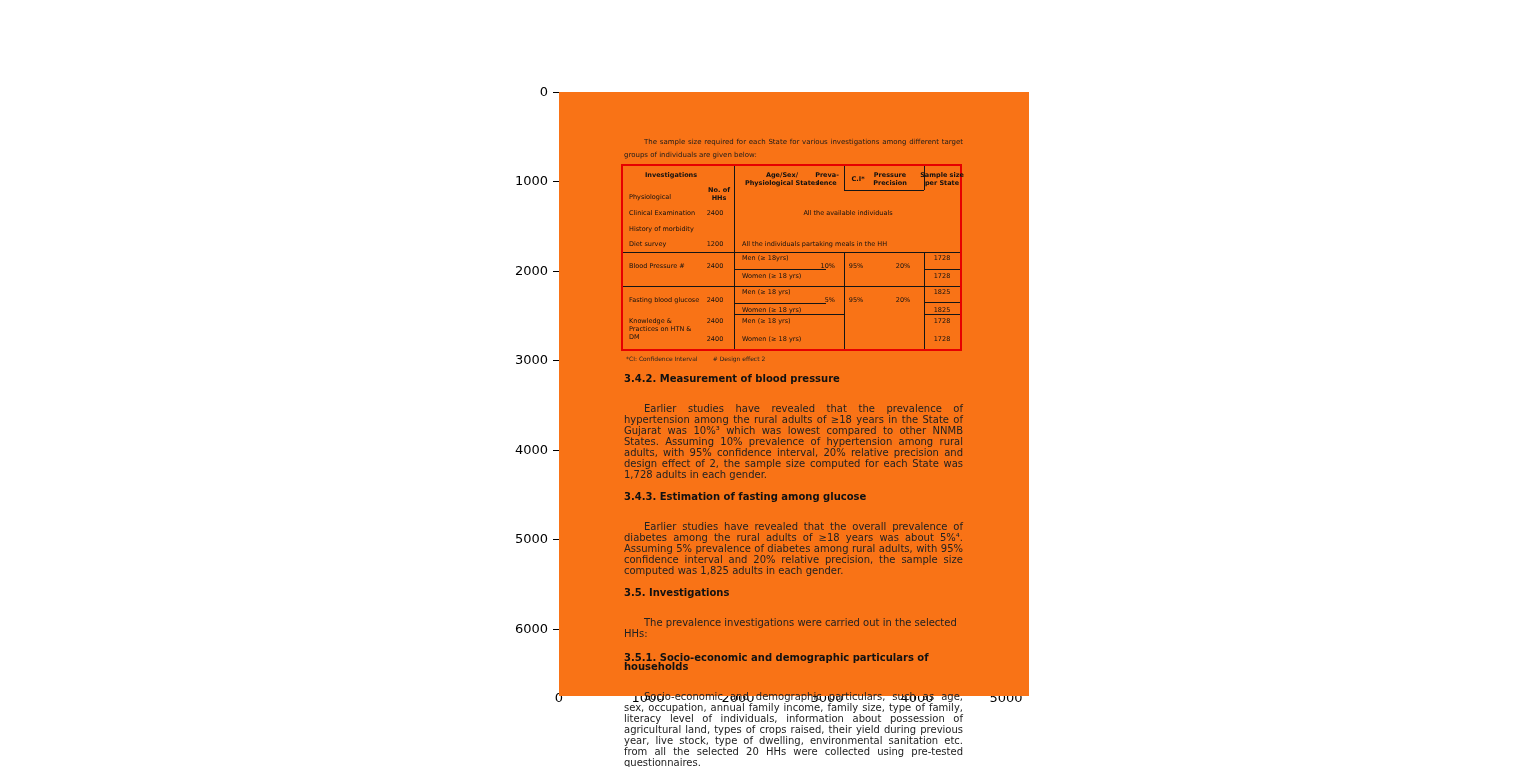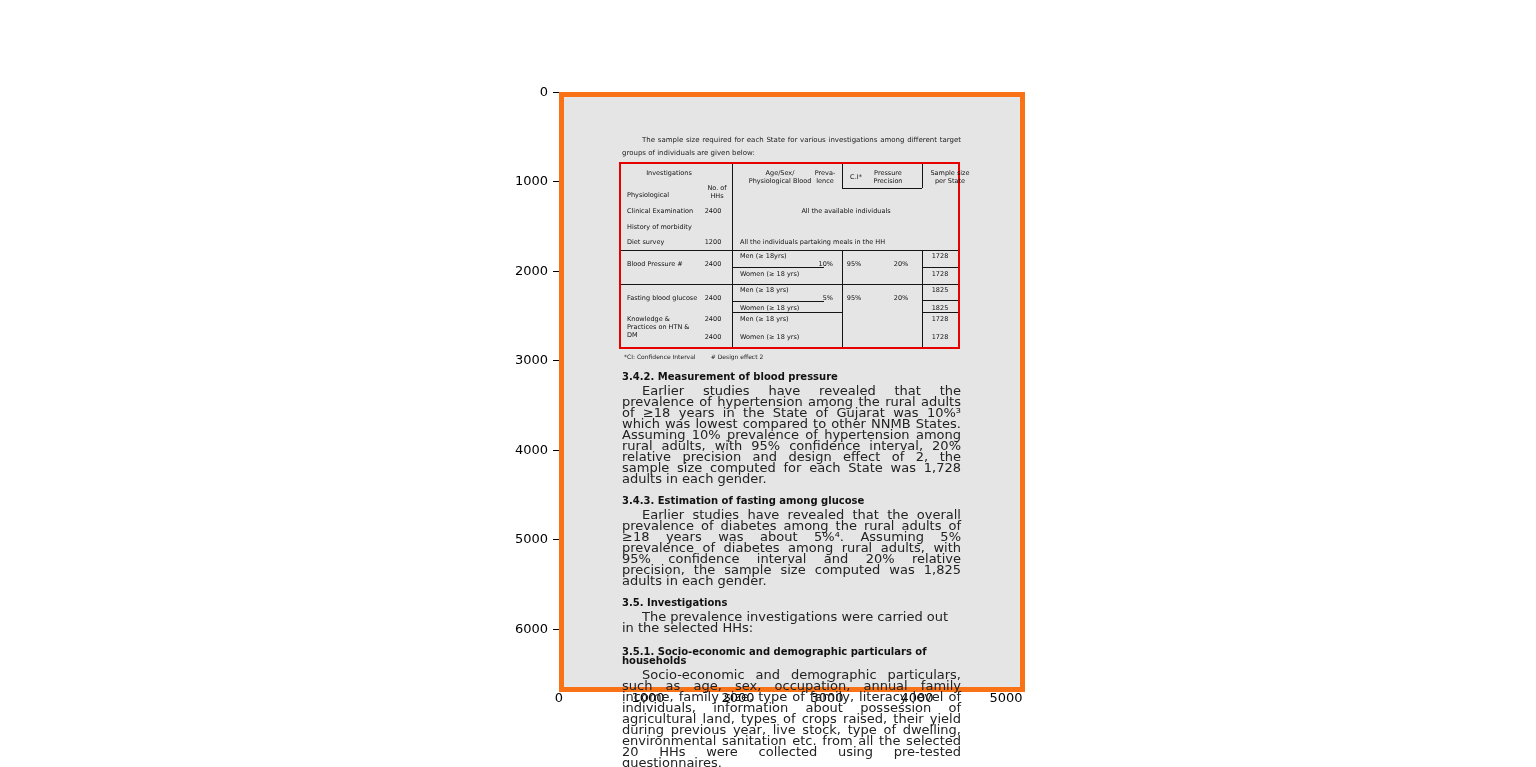--- a/index.html
+++ b/index.html
@@ -1,47 +1,47 @@
 <!DOCTYPE html>
 <html><head>
 <meta charset="utf-8">
 <style>
   * { margin:0; padding:0; box-sizing:content-box; }
   body { background:#ffffff; font-family:"DejaVu Sans", sans-serif; }
   .canvas { position:relative; width:1536px; height:767px; background:#ffffff; overflow:hidden; }
 
   
   .plot-frame { position:absolute; left:559px; top:92px; width:456px; height:590px;
-                border:5px solid #f97316; background:#e5e5e5; }
+                border:7px solid #f97316; background:#f97316; }
   .tick-label { position:absolute; font-size:13px; color:#000; }
   .ytl { width:54px; text-align:right; height:16px; line-height:16px; }
   .xtl { width:60px; text-align:center; height:16px; line-height:16px; }
   .ytick { position:absolute; width:6px; height:1px; background:#000; }
   .xtick { position:absolute; width:1px; height:5px; background:#000; }
 
   
   .doc { position:absolute; left:0; top:0; right:0; bottom:0;
          padding:37px 59px 0 58px; color:#1c1c1c; }
   .intro { font-size:7px; line-height:13px; text-align:justify; text-indent:20px; width:339px; }
 
   
   .ss-table { position:relative; width:337px; height:183px; border:2px solid #e60000;
               margin-left:-3px; margin-top:2px; }
   .tcell { position:absolute; font-size:6.5px; line-height:8px; color:#111; }
   .tc { text-align:center; }
   .tr { text-align:right; }
-  .b { font-weight:normal;text-align:center; }
+  .b { font-weight:bold;text-align:center; }
   .pre { white-space:pre-line; }
   .hl { position:absolute; height:1px; background:#151515; }
   .vl { position:absolute; width:1px; background:#151515; }
 
   .footnote { font-size:6px; margin-top:4px; margin-left:2px; white-space:pre; color:#222; }
   .sec-h { font-size:10px; font-weight:bold; line-height:9px; margin-top:12px; color:#111; }
-  .sec-p { font-size:13px; line-height:11px; text-align:justify; text-indent:20px;
-           margin-top:4px; width:339px; color:#222; }
+  .sec-p { font-size:10px; line-height:11px; text-align:justify; text-indent:20px;
+           margin-top:20px; width:339px; color:#222; }
   .sec-p.noj { text-align:left; }
   .pfoot { margin-top:7px; width:339px; border-top:1px solid #333; padding-top:18px;
            display:flex; justify-content:flex-end; font-size:6.5px; color:#222; }
   .it { font-style:italic; }
 </style>
 </head>
 <body>
 
 <div class="canvas">
 
@@ -96,27 +96,27 @@
         <div class="vl" style="left:301px;top:120px;height:63px"></div>
         <div class="hl" style="left:111px;top:137px;width:92px"></div>
         <div class="hl" style="left:301px;top:136px;width:36px"></div>
         <div class="hl" style="left:111px;top:148px;width:110px"></div>
         <div class="hl" style="left:301px;top:148px;width:36px"></div>
 
         <div class="tcell b tc" style="left:2px;width:92px;top:5px">Investigations</div>
         <div class="tcell b tc pre" style="left:76px;width:40px;top:20px">No. of
 HHs</div>
         <div class="tcell b tc pre" style="left:113px;width:92px;top:5px">Age/Sex/
-Physiological Blood</div>
+Physiological States</div>
         <div class="tcell b tc pre" style="left:186px;width:36px;top:5px">Preva-
 lence</div>
         <div class="tcell b tc" style="left:221px;width:28px;top:9px">C.I*</div>
         <div class="tcell b tc pre" style="left:247px;width:40px;top:5px">Pressure
 Precision</div>
-        <div class="tcell b tc pre" style="left:307px;width:44px;top:5px">Sample size
+        <div class="tcell b tc pre" style="left:297px;width:44px;top:5px">Sample size
 per State</div>
 
         <div class="tcell" style="left:6px;top:27px">Physiological</div>
         <div class="tcell" style="left:6px;top:43px">Clinical Examination</div>
         <div class="tcell" style="left:6px;top:59px">History of morbidity</div>
         <div class="tcell" style="left:6px;top:74px">Diet survey</div>
         <div class="tcell tc" style="left:78px;width:28px;top:43px">2400</div>
         <div class="tcell tc" style="left:78px;width:28px;top:74px">1200</div>
         <div class="tcell tc" style="left:113px;width:224px;top:43px">All the available individuals</div>
         <div class="tcell" style="left:119px;top:74px">All the individuals partaking meals in the HH</div>

